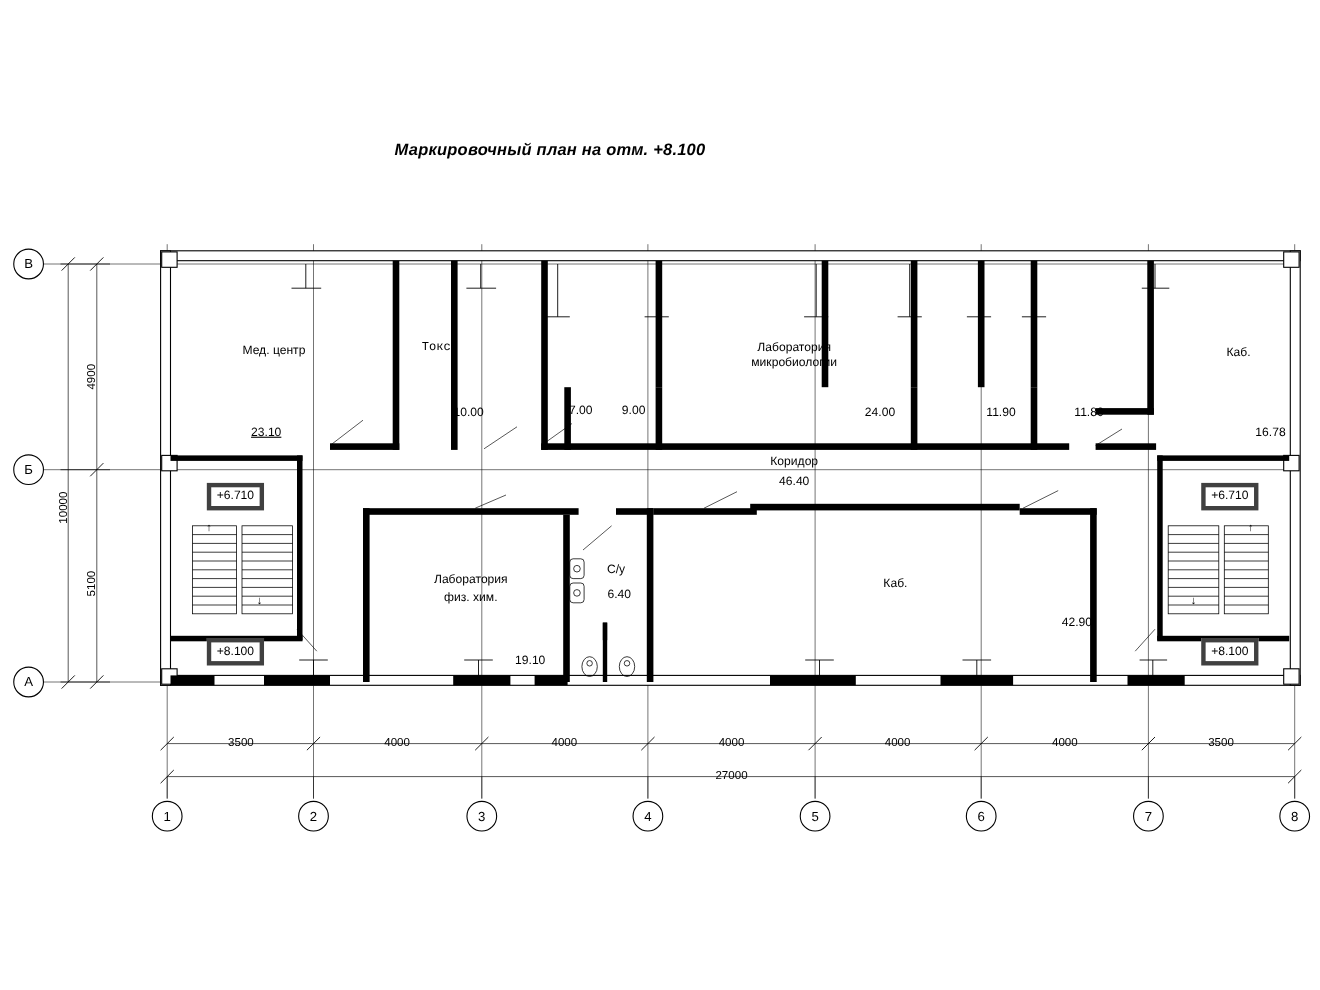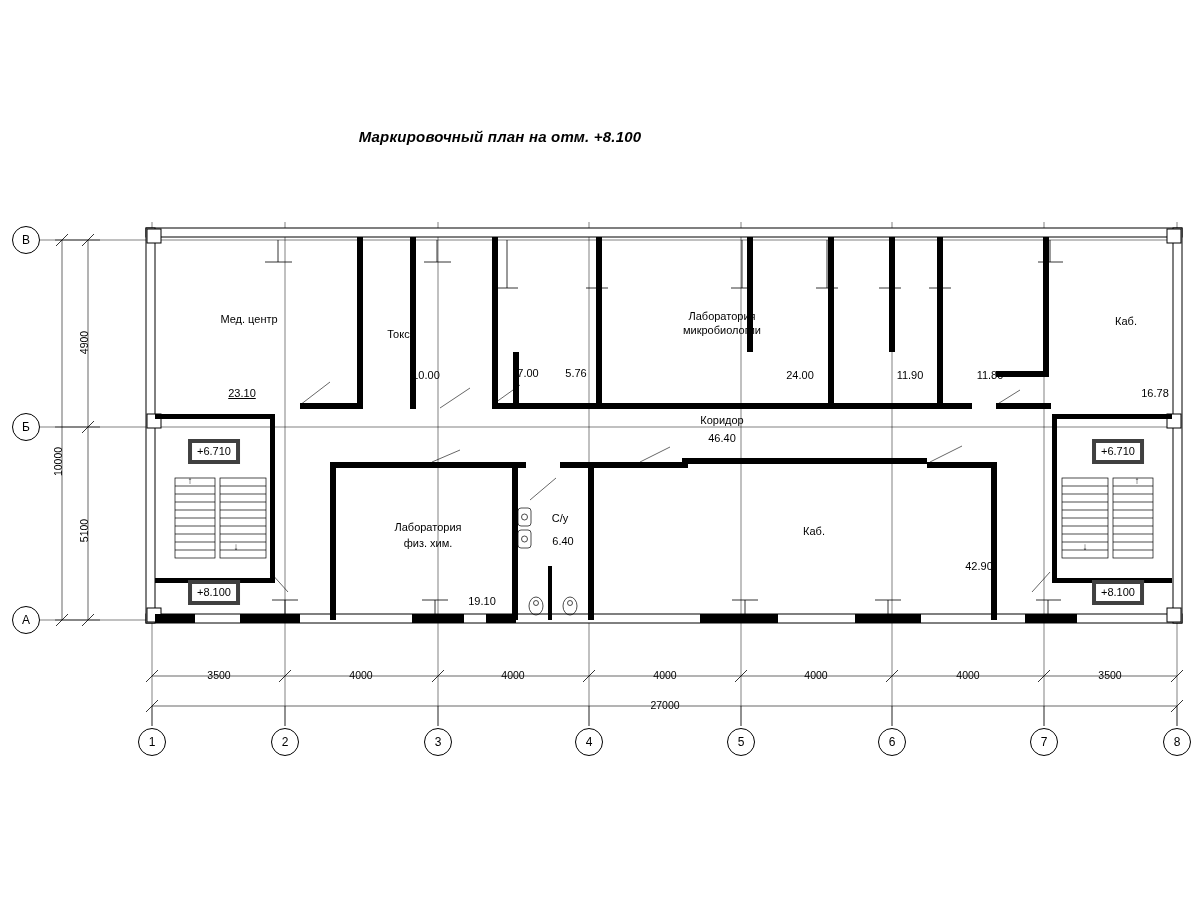--- a/index.html
+++ b/index.html
@@ -305,25 +305,25 @@
     <line x1="741" y1="706" x2="741" y2="726"></line>
     <line x1="892" y1="706" x2="892" y2="726"></line>
     <line x1="1044" y1="706" x2="1044" y2="726"></line>
     <line x1="1177" y1="706" x2="1177" y2="726"></line>
   </g>
 </svg>
 
 <div class="lbl c" style="left:249px; top:313px;">Мед. центр</div>
 <div class="lbl c" style="left:242px; top:387px;text-decoration:underline;">23.10</div>
 
-<div class="lbl c" style="left:400px; top:328px;">Токс.</div>
+<div class="lbl c" style="left:400px; top:310px;font-family:Liberation Mono, monospace;">Токс.</div>
 <div class="lbl c" style="left:426px; top:369px;">10.00</div>
 
 <div class="lbl c" style="left:492px; top:367px;margin-left:36px;">7.00</div>
-<div class="lbl c" style="left:576px; top:367px;">5.76</div>
+<div class="lbl c" style="left:576px; top:367px;">9.00</div>
 
 <div class="lbl c" style="left:722px; top:310px;">Лаборатория</div>
 <div class="lbl c" style="left:722px; top:324px;">микробиологии</div>
 <div class="lbl c" style="left:800px; top:369px;">24.00</div>
 
 <div class="lbl c" style="left:910px; top:369px;">11.90</div>
 <div class="lbl c" style="left:990px; top:369px;">11.80</div>
 
 <div class="lbl c" style="left:1126px; top:315px;">Каб.</div>
 <div class="lbl c" style="left:1155px; top:387px;">16.78</div>

